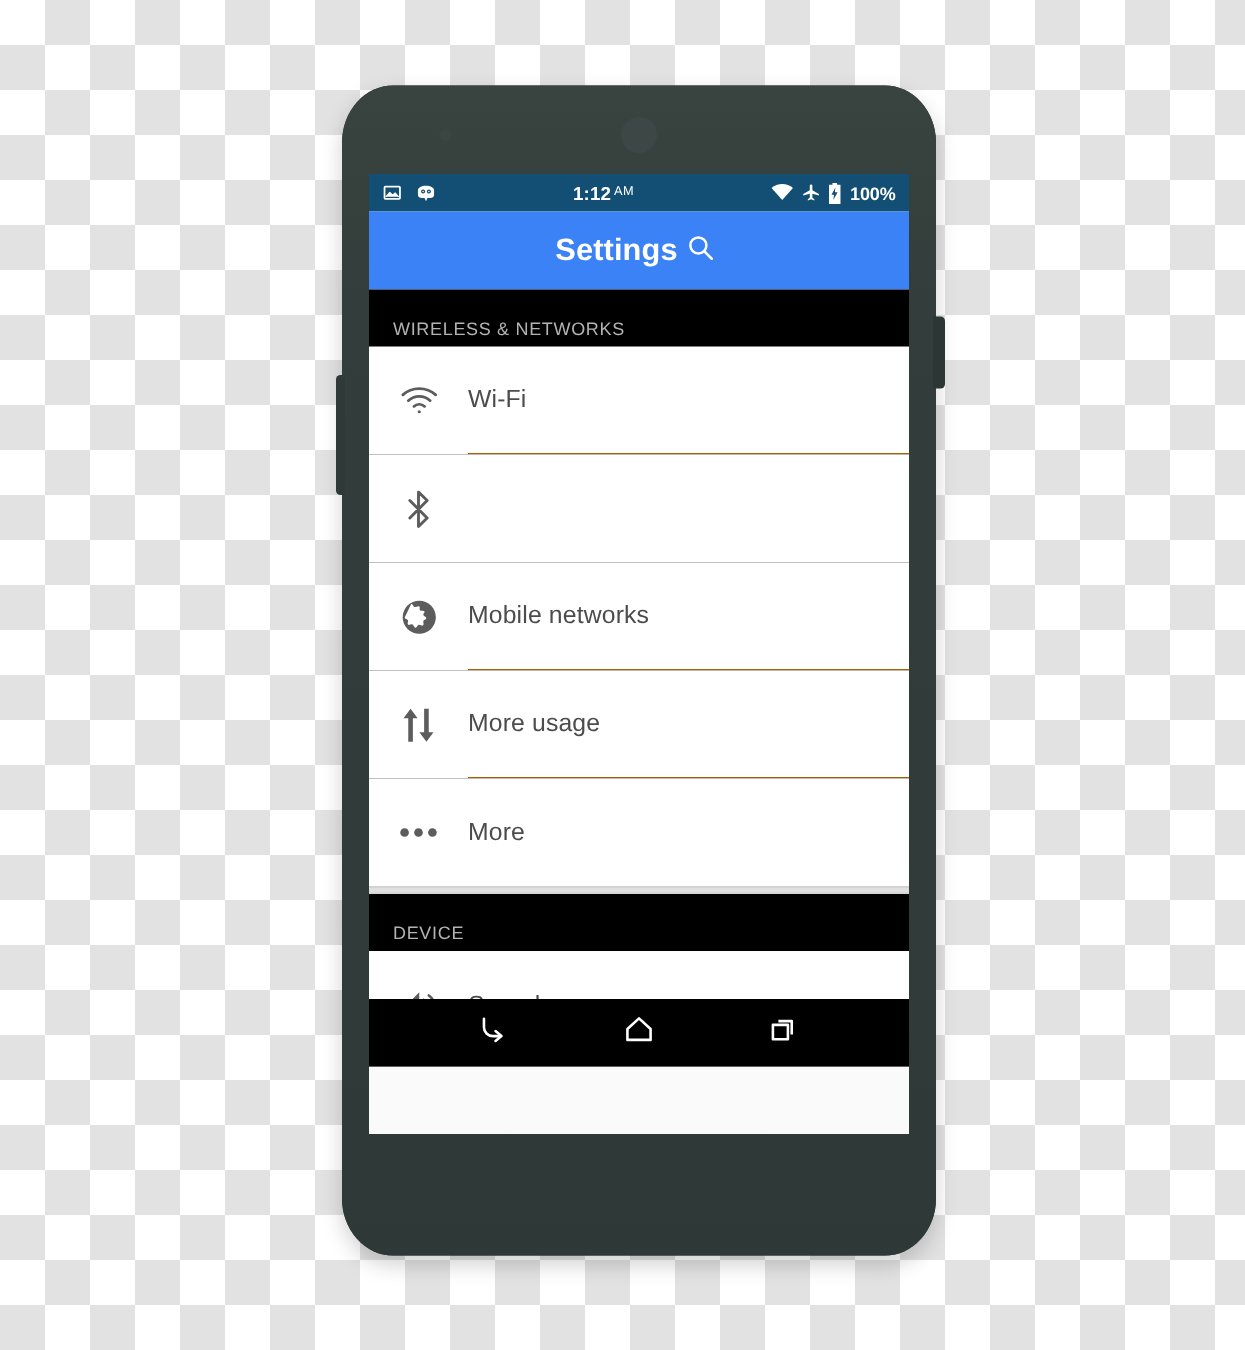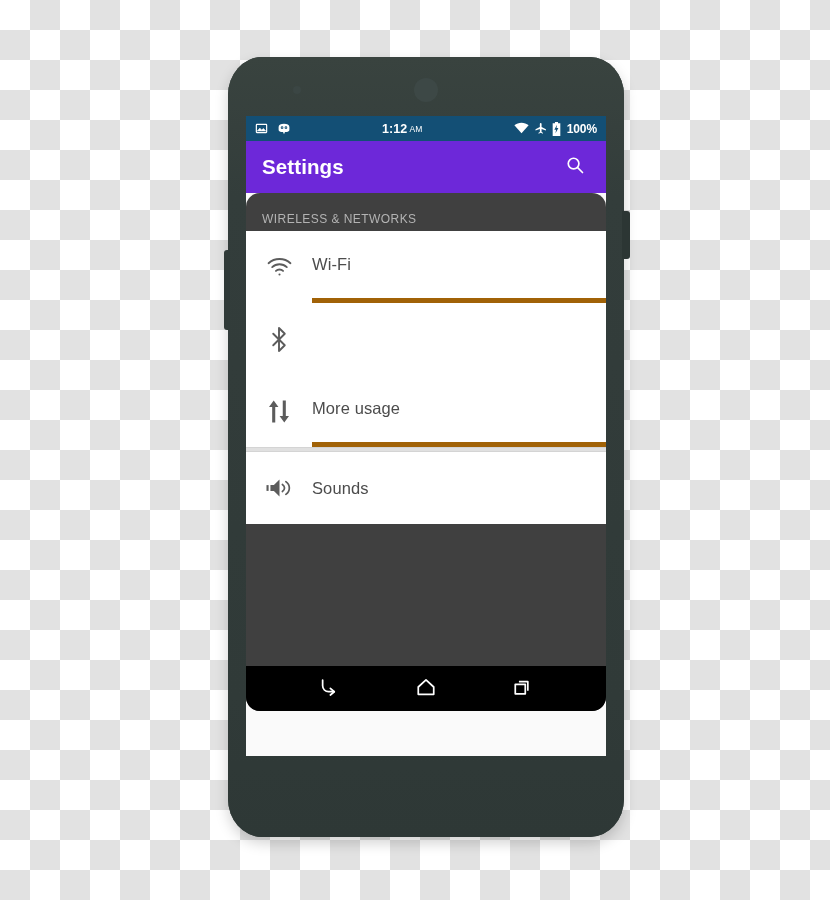--- a/index.html
+++ b/index.html
@@ -103,21 +103,21 @@
   .status-left {
     display: flex;
     align-items: center;
     gap: 9px;
     flex: 0 0 auto;
   }
   .status-center {
     flex: 1 1 auto;
     display: flex;
     justify-content: center;
-    align-items: center;
+    align-items: flex-start;
     gap: 2px;
   }
   #status-clock-time {
     font-size: 12.5px;
     font-weight: bold;
     letter-spacing: 0.1px;
   }
   #status-clock-meridiem {
     font-size: 8.5px;
     font-weight: normal;
@@ -132,45 +132,44 @@
     font-size: 12px;
     font-weight: bold;
     letter-spacing: -0.1px;
     margin-left: 1px;
   }
   .sicon { display: block; }
 
   
   #app-bar {
     height: 52px;
-    background: #6d28d9;
-    display: flex;
-    align-items: center;
-    justify-content: space-between;
+    background: #3b82f6;
+    display: flex;
+    align-items: center;
+    justify-content: center;
     padding: 0 16px;
     box-sizing: border-box;
   }
   #app-bar-title {
     color: #ffffff;
     font-size: 20.5px;
     font-weight: bold;
     letter-spacing: 0.1px;
   }
   #search-button {
     width: 30px; height: 30px;
     display: flex; align-items: center; justify-content: center;
   }
 
   
   #settings-list {
-    background: #404040;
+    background: #000000;
     height: 518px;
     overflow: hidden;
     position: relative;
-    border-radius: 14px;
   }
   .section-header {
     color: #b3b3b3;
     font-size: 12px;
     letter-spacing: 0.45px;
     padding: 19px 0 0 16px;
     height: 38px;
     box-sizing: border-box;
   }
   .section-gap {
@@ -197,21 +196,21 @@
   }
   .row-body {
     flex: 1 1 auto;
     height: 100%;
     display: flex;
     align-items: center;
     padding-right: 16px;
     box-sizing: border-box;
   }
   .row-body.with-divider {
-    border-bottom: 5px solid #a16207;
+    border-bottom: 1px solid #a16207;
   }
   .row-label {
     font-size: 16.5px;
     color: #4c4c4c;
     letter-spacing: 0.1px;
   }
 
   
   #nav-bar {
     position: absolute;
@@ -320,36 +319,60 @@
       </div>
 
       <div class="list-row">
         <div class="row-icon">
           <svg width="16" height="25" viewBox="0 0 16 26" fill="none" stroke="#5c5c5c" stroke-width="2" stroke-linejoin="round" stroke-linecap="round">
             <path d="M8 1v24l6-6-12-12M8 25V1l6 6L2 19"></path>
           </svg>
         </div>
       </div>
 
+      <div class="list-row">
+        <div class="row-icon">
+          <svg width="25" height="25" viewBox="0 0 26 26">
+            <circle cx="13" cy="13" r="11.5" fill="#5c5c5c"></circle>
+            <path d="M7.5 3.6c1.4.6 1.1 2.1 2.3 2.3 1.2.2 2.2-1.1 3.2-.4.9.6-.2 1.9.5 2.7.8.8 2.5-.2 3.1.8.5.9-1.1 1.5-.8 2.5.3 1 2 .9 2.1 2 .1 1-1.5 1.1-2 2-.5 1 .6 2.3-.2 3-.9.7-2-.7-3.1-.3-1 .3-1.1 2-2.2 2-1.1 0-1.1-1.7-2.1-2.2-1-.4-2.3.9-3.1.1-.8-.8.5-2 0-3-.5-1-2.1-.9-2.3-2" fill="#ffffff"></path>
+          </svg>
+        </div>
+        <div class="row-body with-divider">
+          <span class="row-label">Mobile networks</span>
+        </div>
+      </div>
 
       <div class="list-row">
         <div class="row-icon">
           <svg width="24" height="25" viewBox="0 0 24 26" fill="#5c5c5c">
             <path d="M6.5 1.5 1.6 8.2h3.3v16.3h3.2V8.2h3.3z"></path>
             <path d="M17.5 24.5l4.9-6.7h-3.3V1.5h-3.2v16.3h-3.3z"></path>
           </svg>
         </div>
         <div class="row-body with-divider">
           <span class="row-label">More usage</span>
         </div>
       </div>
 
+      <div class="list-row">
+        <div class="row-icon">
+          <svg width="26" height="8" viewBox="0 0 28 8" fill="#5c5c5c">
+            <circle cx="4" cy="4" r="3.1"></circle>
+            <circle cx="14" cy="4" r="3.1"></circle>
+            <circle cx="24" cy="4" r="3.1"></circle>
+          </svg>
+        </div>
+        <div class="row-body">
+          <span class="row-label">More</span>
+        </div>
+      </div>
 
       <div class="section-gap"></div>
 
+      <div class="section-header">DEVICE</div>
 
       <div class="list-row">
         <div class="row-icon">
           <svg width="27" height="22" viewBox="0 0 28 22">
             <rect x="0.5" y="8" width="2.2" height="6" fill="#5c5c5c"></rect>
             <path d="M4.6 8h3.6L14 2.2v17.6L8.2 14H4.6z" fill="#5c5c5c"></path>
             <path d="M17 7.4c1.4 1 2.2 2.3 2.2 3.6s-.8 2.6-2.2 3.6" fill="none" stroke="#5c5c5c" stroke-width="1.8" stroke-linecap="round"></path>
             <path d="M20.6 4.4c2.3 1.6 3.6 3.9 3.6 6.6s-1.3 5-3.6 6.6" fill="none" stroke="#5c5c5c" stroke-width="1.8" stroke-linecap="round"></path>
           </svg>
         </div>

